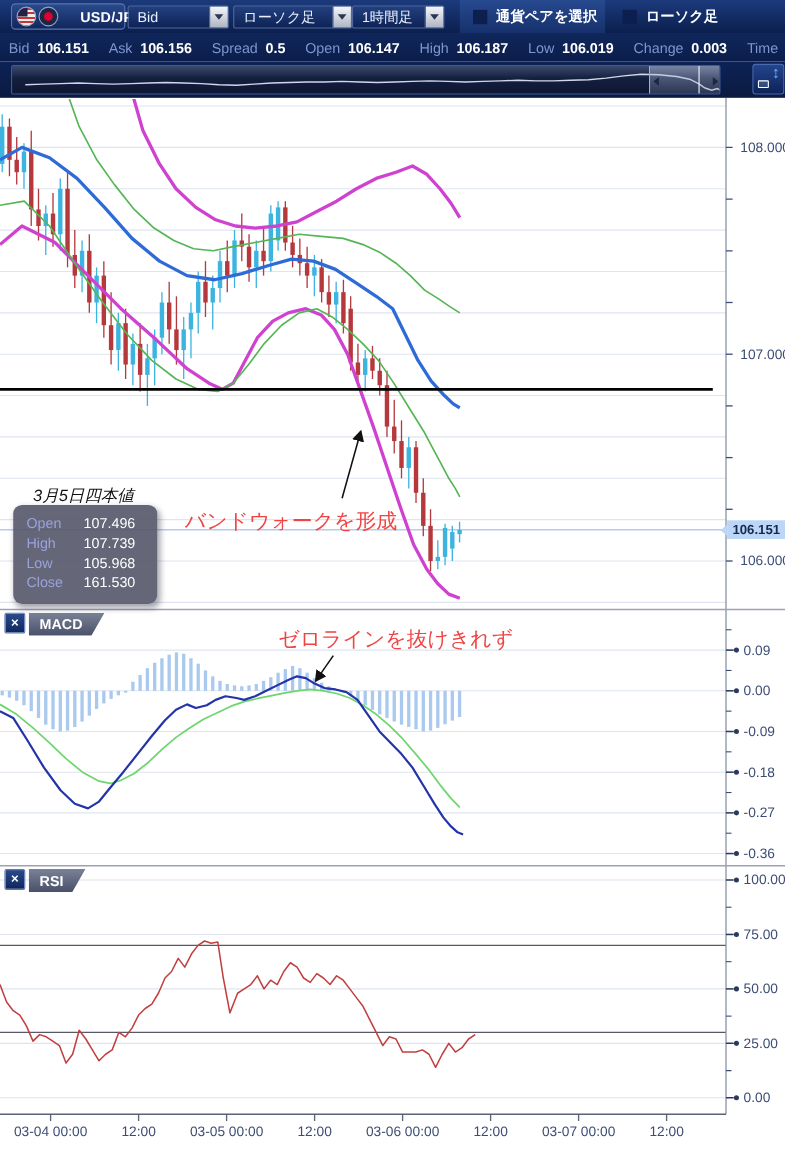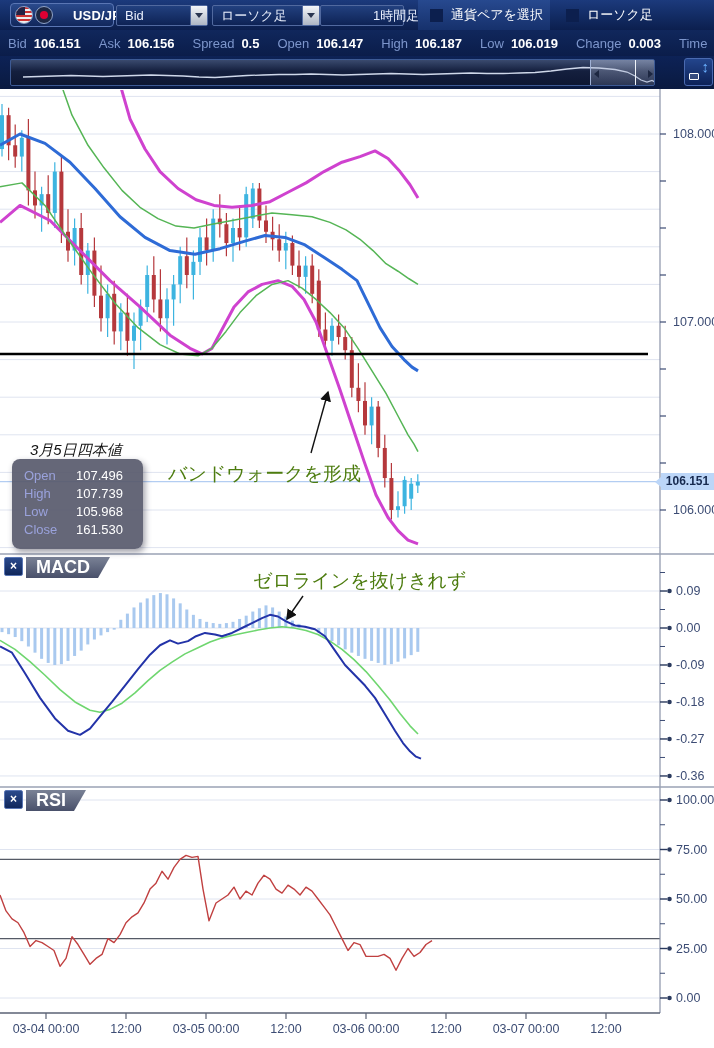--- a/index.html
+++ b/index.html
@@ -17,24 +17,24 @@
   .flag-jp { background:#1d2742; margin-left:2px; }
   .flag-jp::after { content:""; position:absolute; left:4px; top:4px; width:8px; height:8px; border-radius:50%; background:#d03; }
   .pair-label { color:#fff; font-weight:bold; font-size:13px; margin-left:20px; letter-spacing:.2px; }
   .select { position:absolute; top:5px; height:21px; background:linear-gradient(180deg,#22407f,#0e2355);
     border:1px solid #51699f; border-radius:2px; color:#e8eefc; font-size:13px; display:flex; align-items:center; }
   .select .txt { padding-left:8px; flex:1; white-space:nowrap; }
   .select .chev { width:17px; height:100%; background:linear-gradient(180deg,#f4f6f9,#aeb6c4); border-left:1px solid #51699f; display:flex; align-items:center; justify-content:center; }
   .chev i { width:0; height:0; border-left:4px solid transparent; border-right:4px solid transparent; border-top:5px solid #2a3550; }
   .sel-bid { left:116px; width:92px; }
   .sel-type { left:212px; width:108px; }
-  .sel-tf { left:320px; width:84px;padding-left:44px; }
+  .sel-tf { left:320px; width:84px; }
   .pairsel-panel { position:absolute; left:418px; top:0; width:132px; height:30px; background:linear-gradient(180deg,#27498f,#16316c); border-left:1px solid #3c5globala0; display:flex; align-items:center; }
   .checkbox { width:13px; height:13px; background:#0c1f4e; border:1px solid #5ion70a8; flex:none; }
-  .chk-label { color:#fff; font-weight:normal; font-size:13px; margin-left:8px; white-space:nowrap; }
+  .chk-label { color:#fff; font-weight:bold; font-size:13px; margin-left:8px; white-space:nowrap; }
   .pos-wrap { position:absolute; left:566px; top:0; height:30px; display:flex; align-items:center; }
   .vdiv { position:absolute; top:4px; width:1px; height:22px; background:#46engaged5f94; }
   
   .quoterow { position:absolute; left:0; top:30px; width:714px; height:26px; background:linear-gradient(180deg,#10275c,#0b1d4a); display:flex; align-items:center; padding-left:8px; }
   .q-label { color:#7d96cc; font-size:13px; }
   .q-value { color:#ffffff; font-size:13px; font-weight:bold; margin-left:7px; }
   .q-pair { display:flex; margin-right:18px; align-items:baseline; }
   
   .navrow { position:absolute; left:0; top:56px; width:714px; height:33px; background:linear-gradient(180deg,#0d2256,#0a1a40); }
   .nav-track { position:absolute; left:10px; top:3px; width:645px; height:27px; border:1px solid #3d5a94; border-radius:2px;
@@ -47,23 +47,23 @@
   .expand-btn { position:absolute; left:684px; top:2px; width:29px; height:28px; border:1px solid #4a6ab0; border-radius:3px;
     background:linear-gradient(180deg,#23458c,#0d2258); }
   .expand-btn .updown { position:absolute; right:3px; top:0px; color:#6ab0ff; font-size:15px; font-weight:bold; line-height:16px; }
   .expand-btn .pane { position:absolute; left:4px; bottom:5px; width:10px; height:7px; border:1.5px solid #fff; border-radius:1px; background:rgba(255,255,255,.15); }
   
   .chart-wrap { position:absolute; left:0; top:89px; width:714px; height:959px; background:#fff; }
   svg text { font-family:"Liberation Sans","DejaVu Sans",sans-serif; }
   .panel-tab { position:absolute; display:flex; align-items:flex-start; }
   .tab-close { width:19px; height:19px; background:linear-gradient(180deg,#2a4a8c,#10275c); border:1px solid #5a76b4; border-radius:2px;
     color:#fff; font-size:12px; font-weight:bold; text-align:center; line-height:17px; }
-  .tab-body { margin-left:3px; height:21px; color:#fff; font-size:18px; font-weight:bold; line-height:21px; padding:0 20px 0 10px;
+  .tab-body { margin-left:3px; height:21px; color:#fff; font-size:13px; font-weight:bold; line-height:21px; padding:0 20px 0 10px;
     background:linear-gradient(180deg,#7a8296,#49506a); clip-path:polygon(0 0,100% 0,calc(100% - 12px) 100%,0 100%); }
-  .annot { position:absolute; color:#4d7c0f; font-size:19px; white-space:nowrap; }
+  .annot { position:absolute; color:#ef4444; font-size:19px; white-space:nowrap; }
   .infobox-title { position:absolute; left:30px; top:441px; color:#111; font-size:15px;font-style:italic; }
   .infobox { position:absolute; left:12px; top:459px; width:131px; height:90px; background:rgba(88,90,108,.92); border-radius:8px;
     box-shadow:2px 3px 6px rgba(40,40,60,.45); padding:8px 0 0 12px; }
   .ib-row { display:flex; font-size:13px; line-height:18px; }
   .ib-label { width:52px; color:#9aa2dc; }
   .ib-value { color:#fff; }
   .price-tag { position:absolute; left:661px; top:469px; width:53px; height:17px; background:#bcd6f8; color:#16294e;
     font-size:12px; font-weight:bold; line-height:17px; text-align:center; }
   .price-tag::before { content:""; position:absolute; left:-6px; top:3.5px; width:0; height:0;
     border-top:5px solid transparent; border-bottom:5px solid transparent; border-right:6px solid #bcd6f8; }

